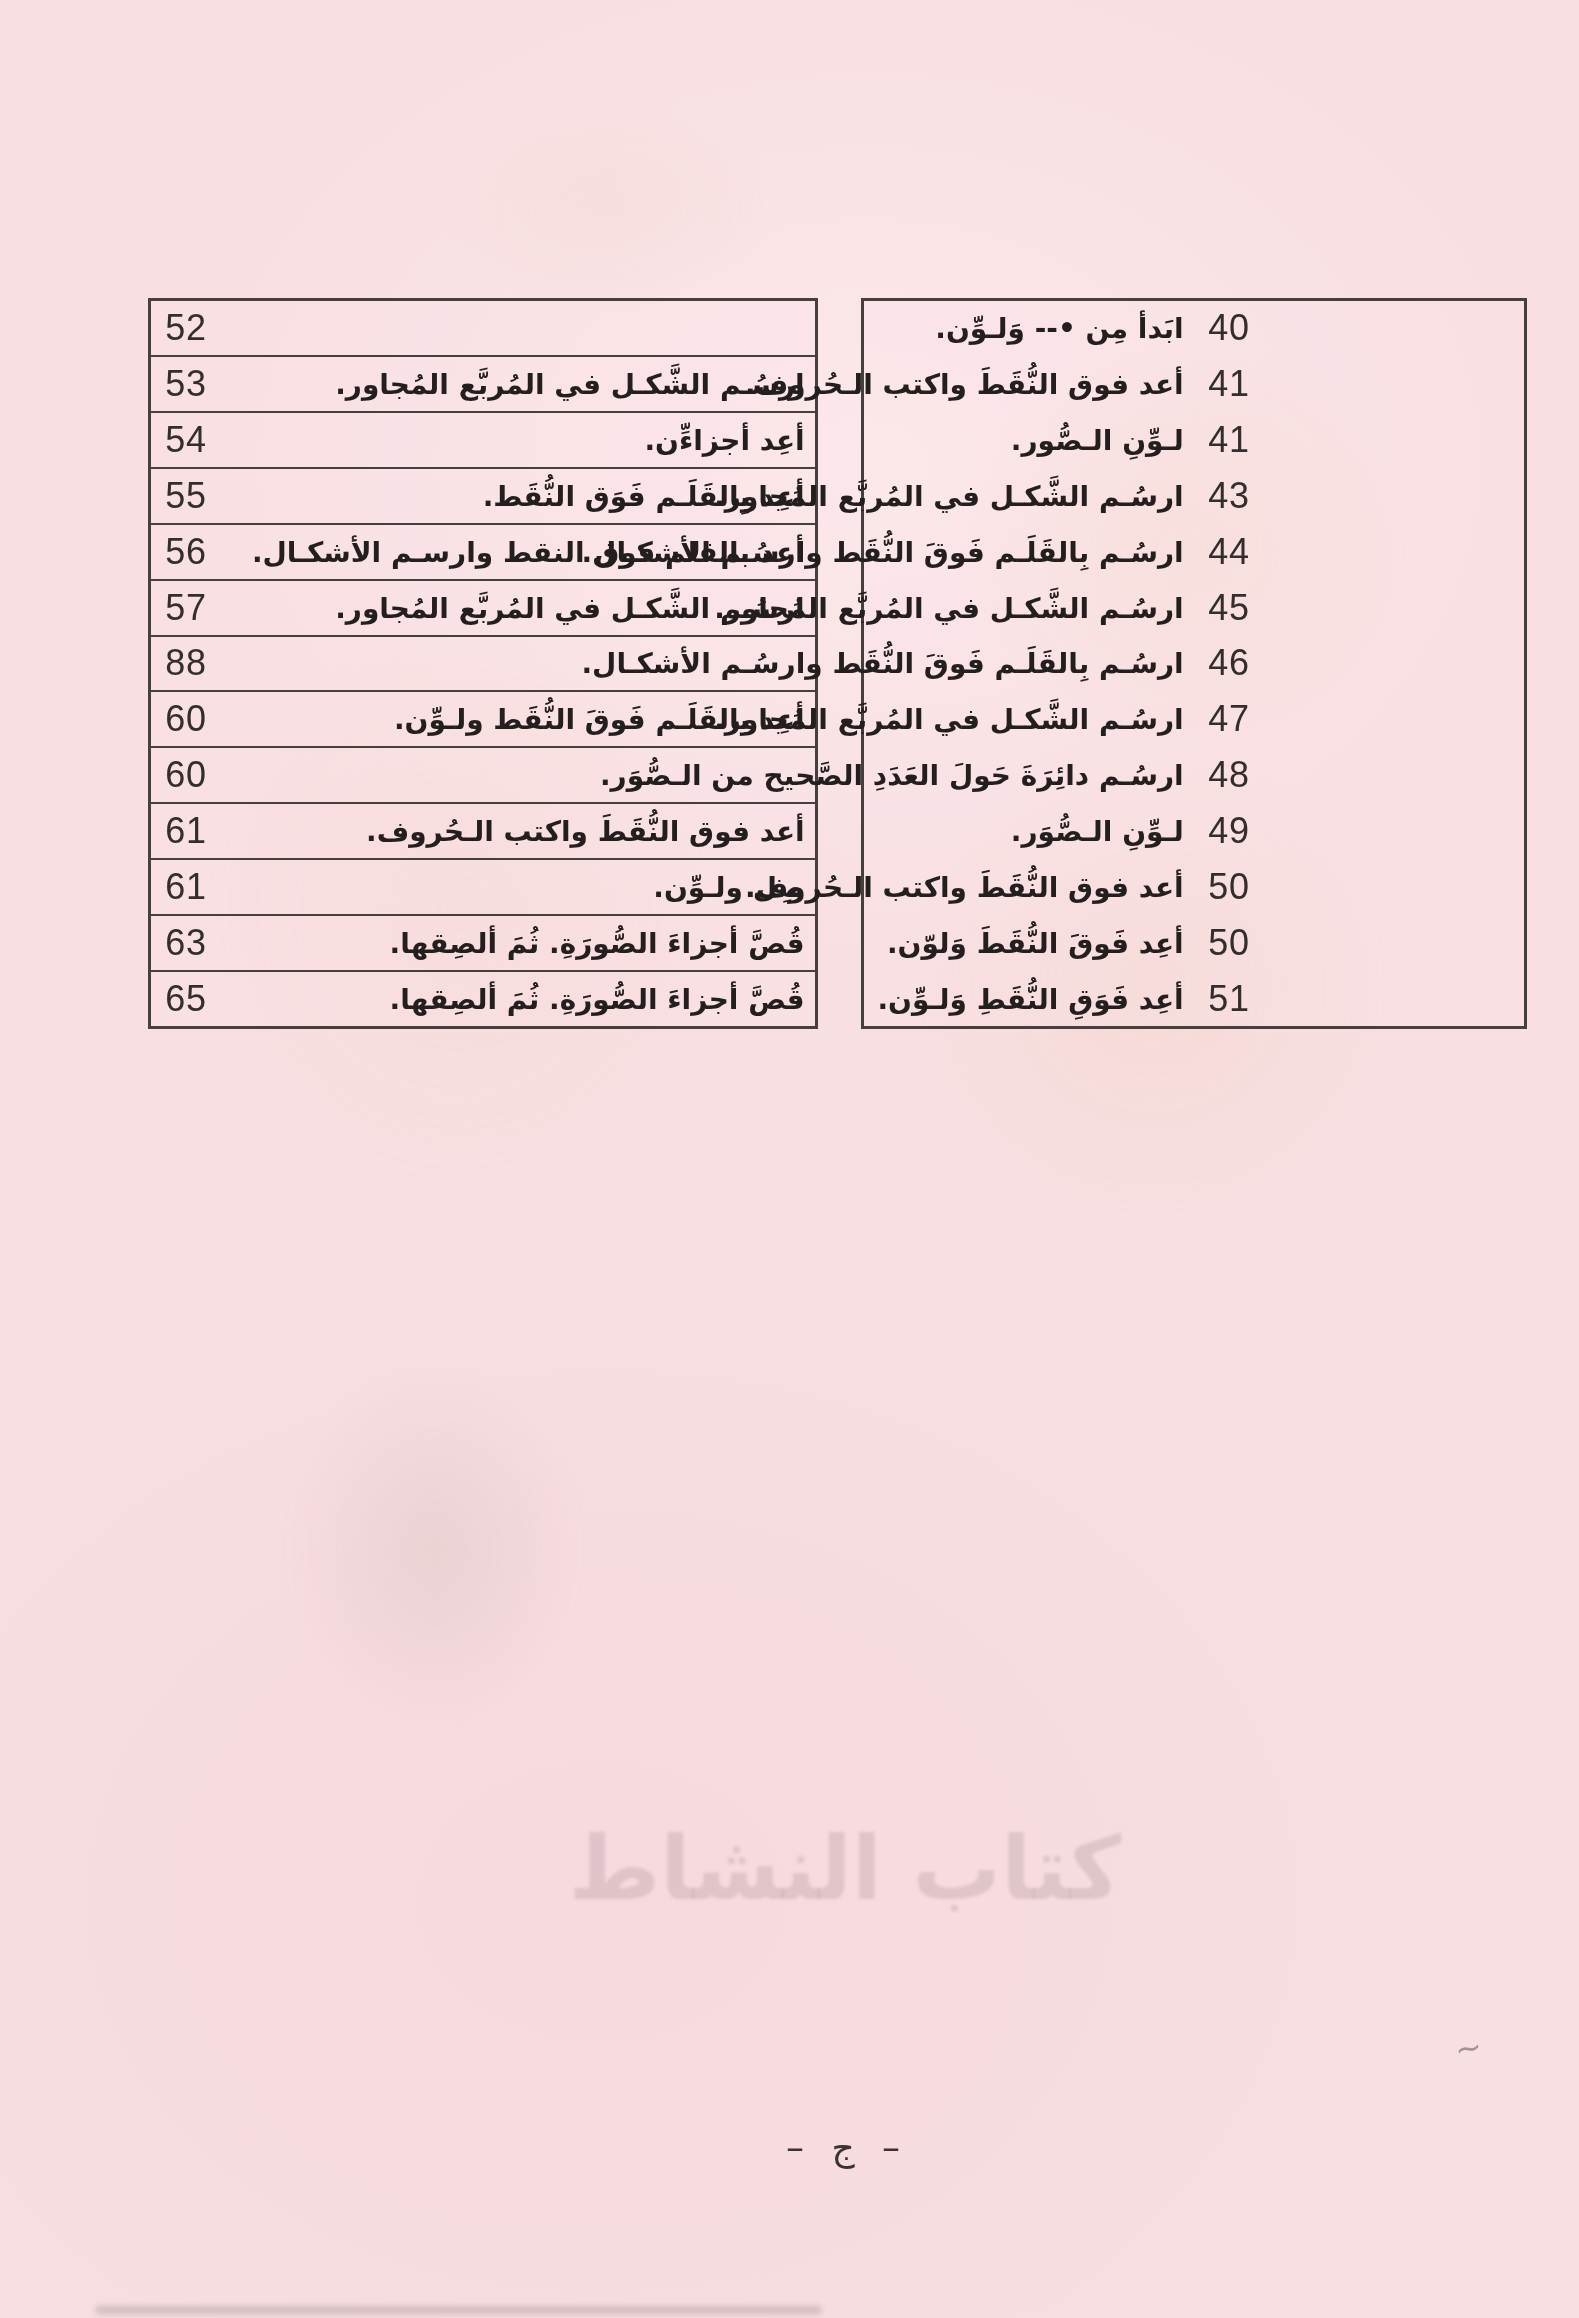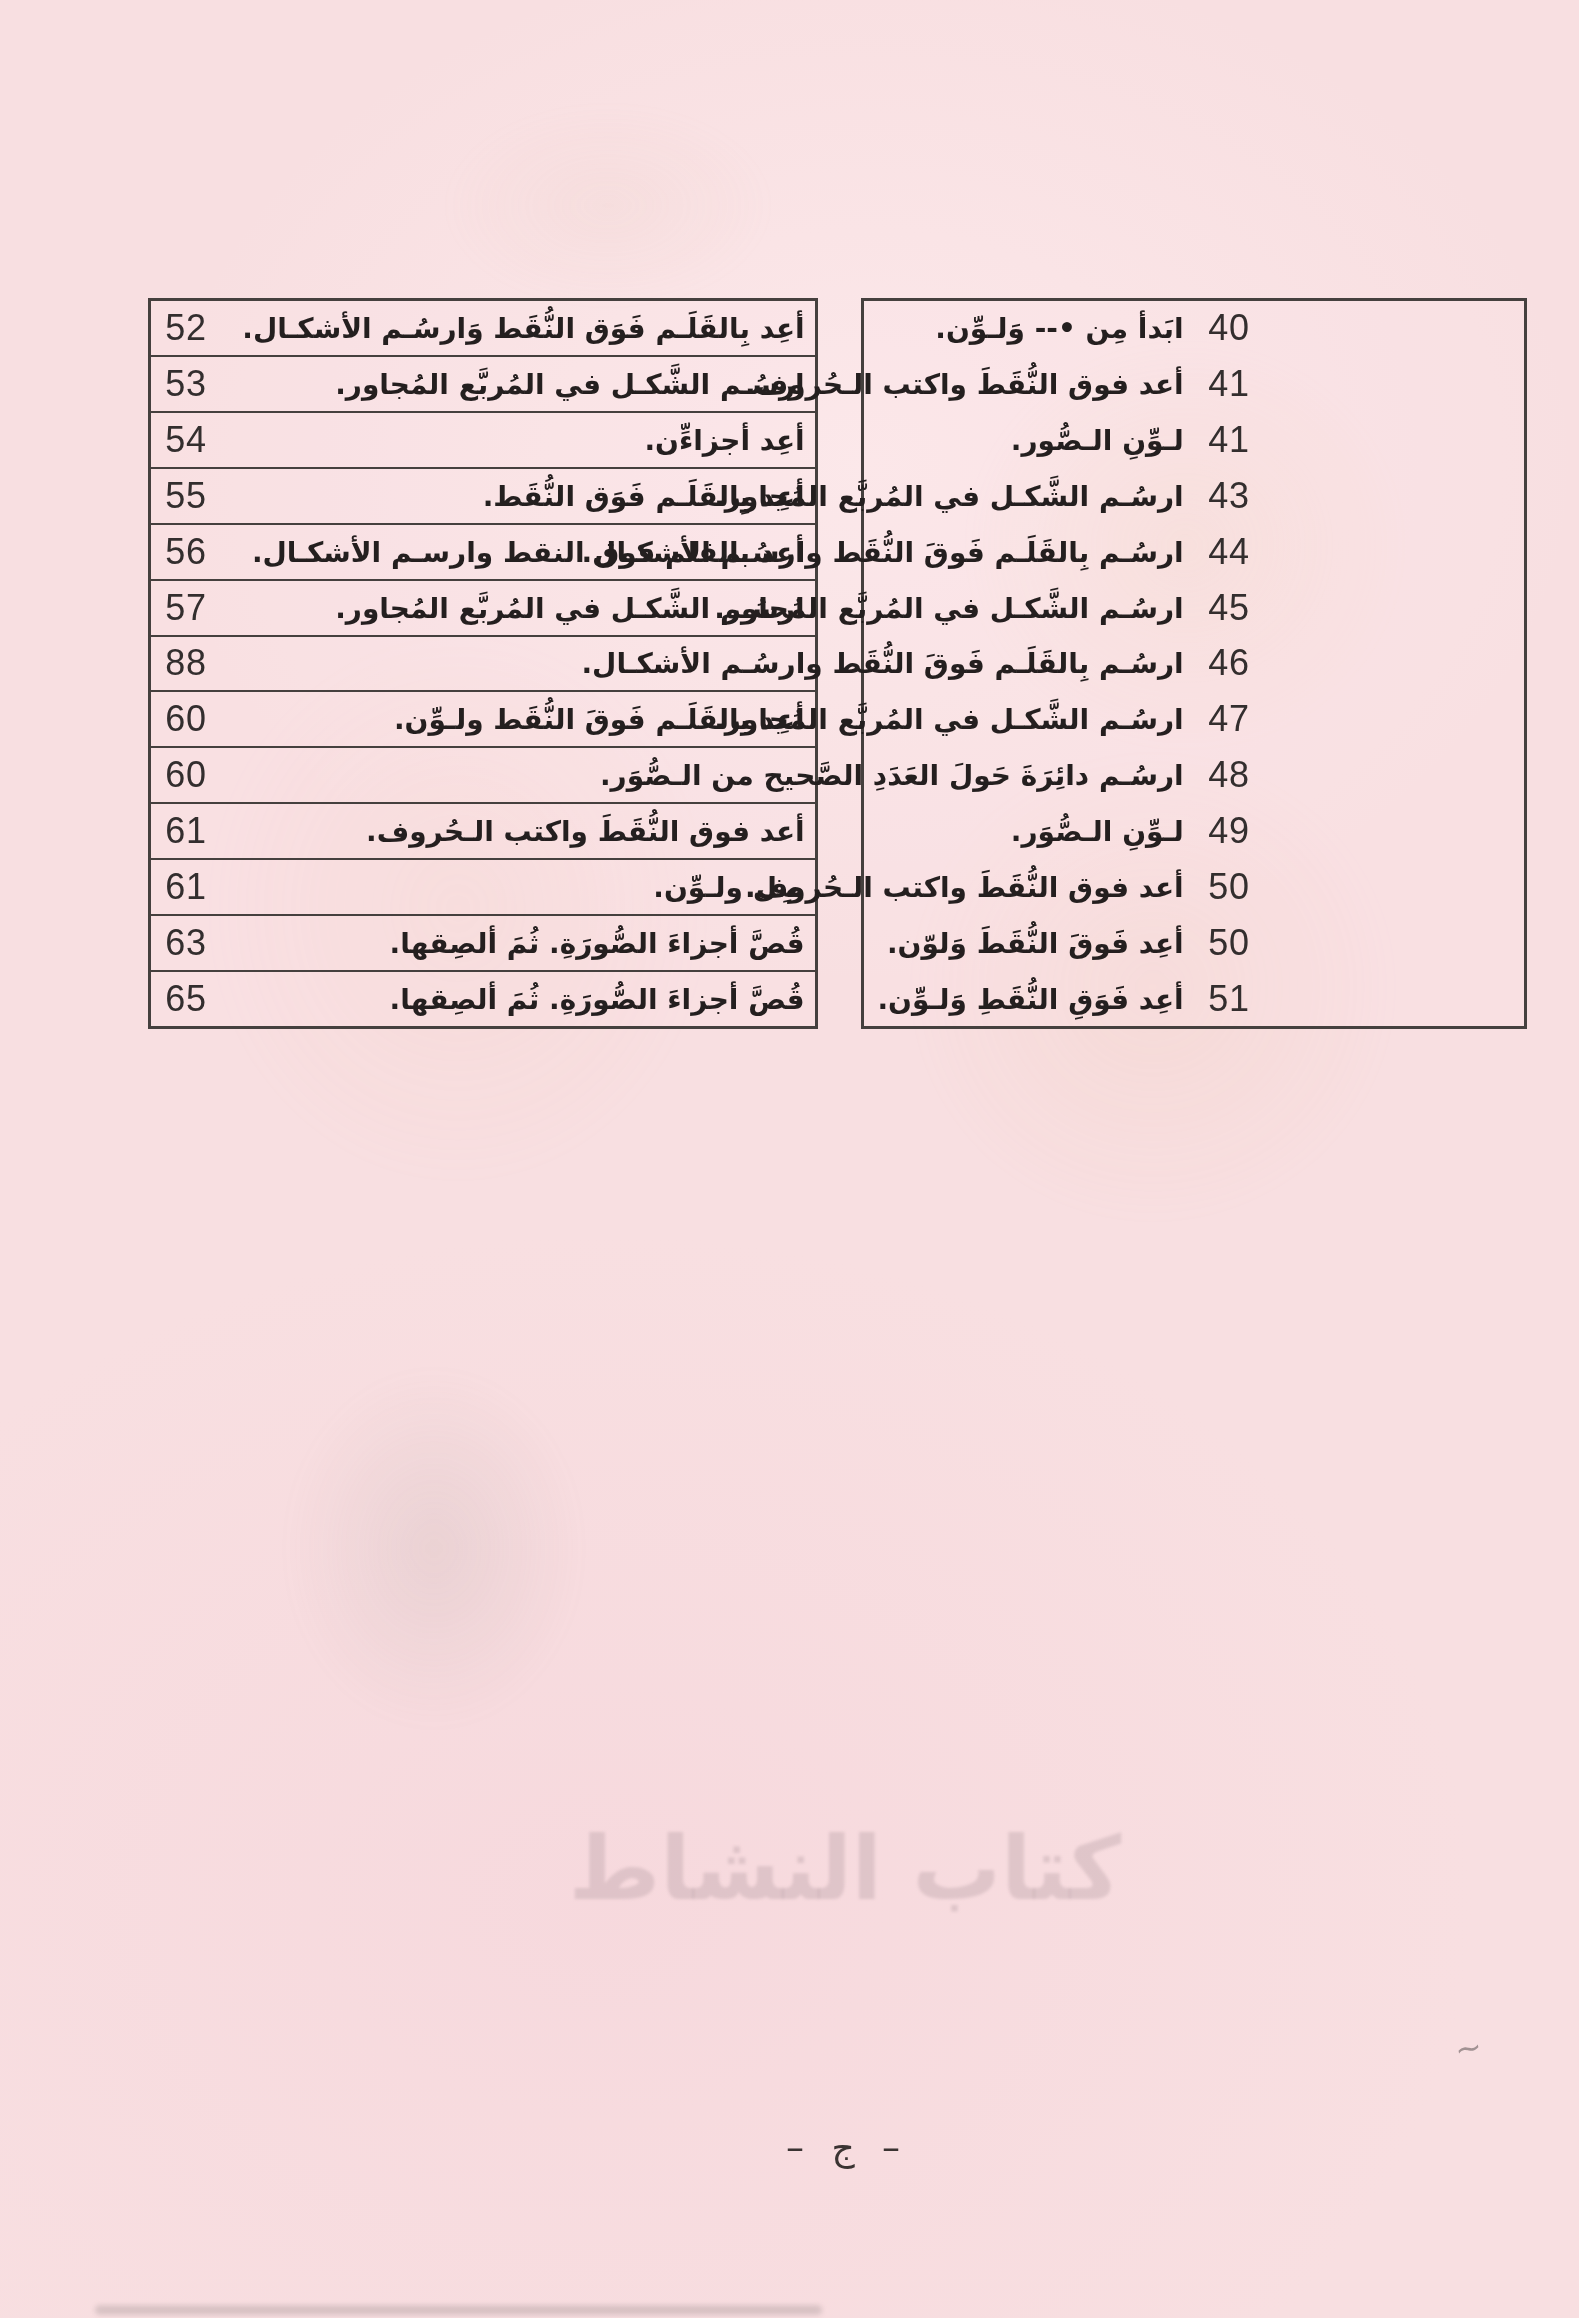--- a/index.html
+++ b/index.html
@@ -87,21 +87,20 @@
 
   <div class="ghost ghost-1"></div>
   <div class="ghost ghost-2"></div>
   <div class="ghost ghost-3"></div>
   <div class="ghost ghost-4"></div>
   <div class="ghost ghost-5"></div>
 
   <div class="toc-table" id="left-table">
       <div class="row">
         <span class="page-num">52</span>
-        <span class="activity-title">أعِد بِالقَلَـم فَوَق النُّقَط وَارسُـم الأشكـال.</span>
       </div>
       <div class="row">
         <span class="page-num">53</span>
         <span class="activity-title">ارسُـم الشَّكـل في المُربَّع المُجاور.</span>
       </div>
       <div class="row">
         <span class="page-num">54</span>
         <span class="activity-title">أعِد أجزاءِّن.</span>
       </div>
       <div class="row">

